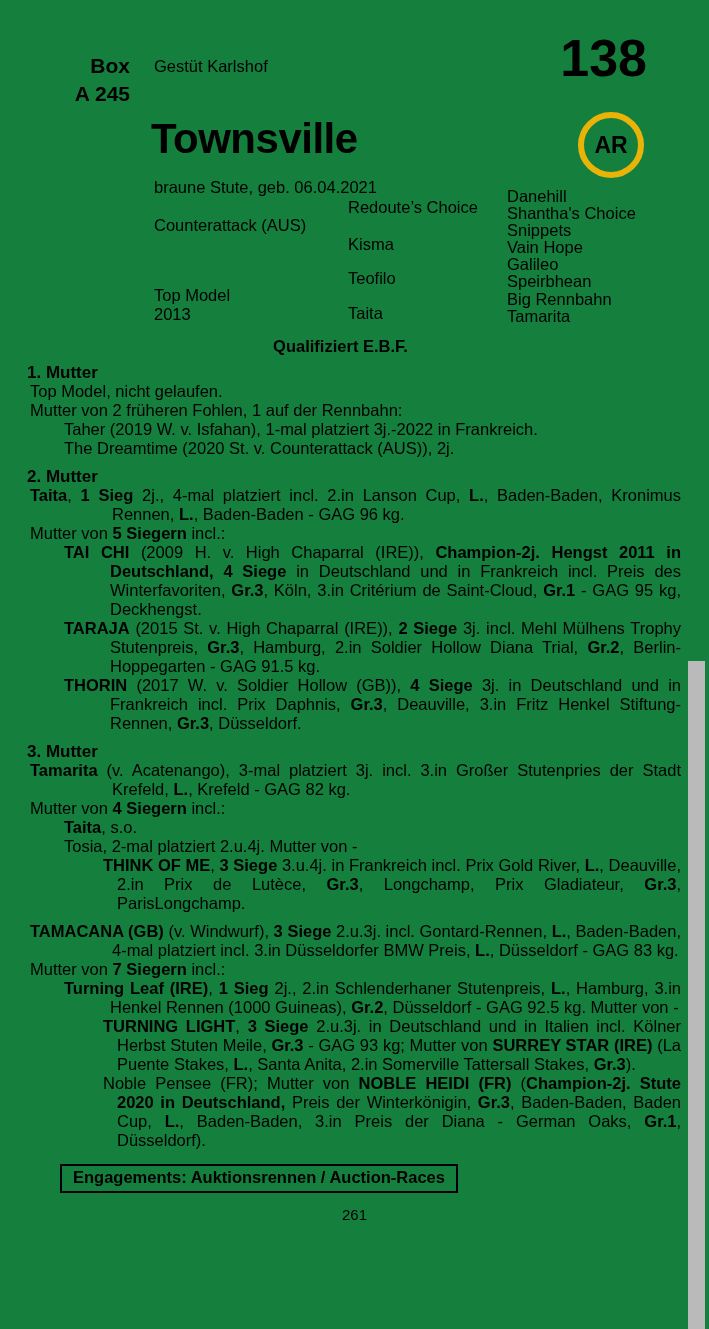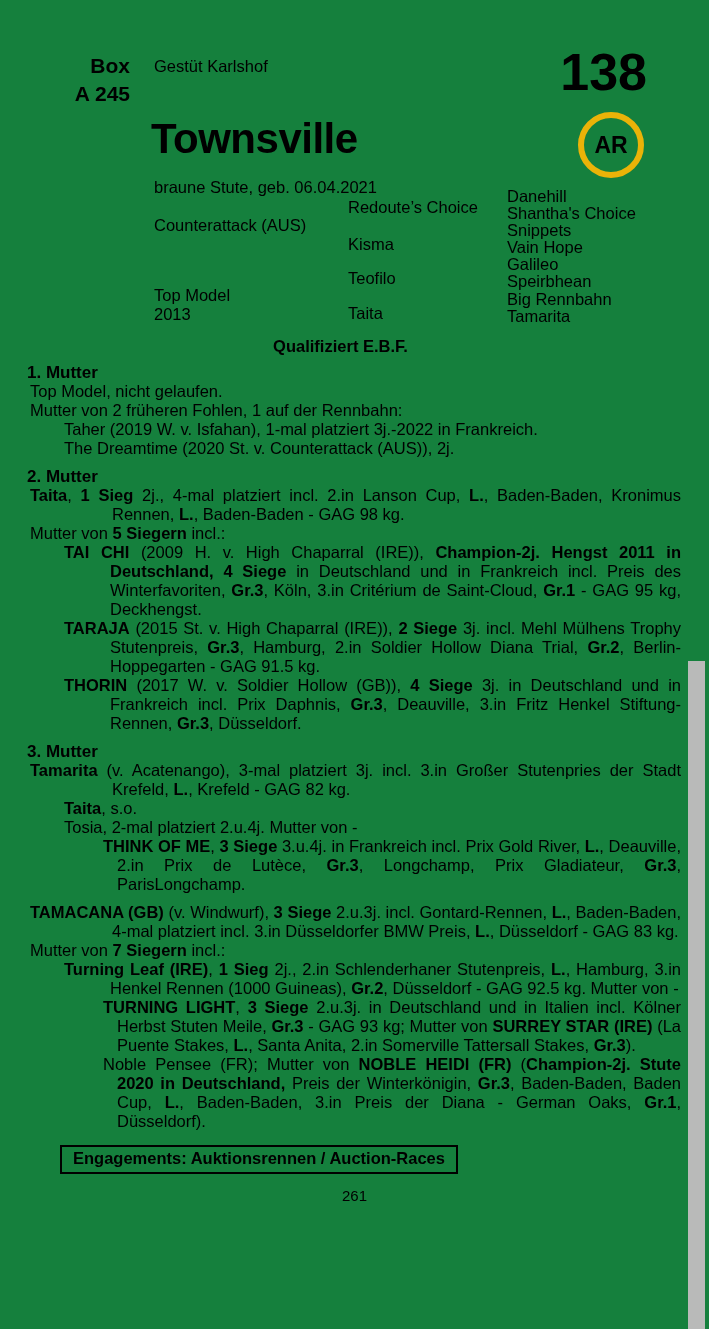--- a/index.html
+++ b/index.html
@@ -7,21 +7,21 @@
     position:relative;width:709px;height:1329px;margin:0 auto;
     background:#15803d;color:#000;overflow:hidden;
     font-family:"Liberation Sans","DejaVu Sans",sans-serif;
     -webkit-font-smoothing:antialiased;
   }
   
   .header{position:relative;height:358px;}
   .box-group{position:absolute;left:38px;top:52px;width:92px;text-align:right;
     font-weight:bold;font-size:21px;line-height:28px;}
   .consignor{position:absolute;left:154px;top:57px;font-size:16.5px;}
-  .lot-number{position:absolute;right:62px;top:46px;font-size:52px;font-weight:bold;line-height:1;}
+  .lot-number{position:absolute;right:62px;top:32px;font-size:52px;font-weight:bold;line-height:1;}
   .horse-name{position:absolute;left:151px;top:118px;font-size:42px;font-weight:bold;
     line-height:1;letter-spacing:-0.5px;}
   .horse-details{position:absolute;left:154px;top:178px;font-size:16.5px;}
   .ar-logo{position:absolute;left:578px;top:112px;width:54px;height:54px;
     border:6px solid #eab308;border-radius:50%;display:flex;align-items:center;justify-content:center;}
   .ar-logo span{font-weight:bold;font-size:23px;letter-spacing:0px;}
   .ped{position:absolute;font-size:16.5px;line-height:18px;}
   .ped-sire{left:154px;top:216px;}
   .ped-dam{left:154px;top:286px;line-height:18.5px;}
   .g2{position:absolute;left:348px;font-size:16.5px;}
@@ -92,29 +92,30 @@
   <div class="content">
       <div class="section">
         <div class="p-head">1. Mutter</div>
         <div class="para p-flush"><span>Top Model, nicht gelaufen.</span></div>
         <div class="para p-flush"><span>Mutter von 2 früheren Fohlen, 1 auf der Rennbahn:</span></div>
         <div class="para p-lv2"><span>Taher (2019 W. v. Isfahan), 1-mal platziert 3j.-2022 in Frankreich.</span></div>
         <div class="para p-lv2"><span>The Dreamtime (2020 St. v. Counterattack (AUS)), 2j.</span></div>
       </div>
       <div class="section">
         <div class="p-head">2. Mutter</div>
-        <div class="para p-lv1"><b>Taita</b><span>, </span><b>1 Sieg</b><span> 2j., 4-mal platziert incl. 2.in Lanson Cup, </span><b>L.</b><span>, Baden-Baden, Kronimus Rennen, </span><b>L.</b><span>, Baden-Baden - GAG 98 kg.</span></div>
+        <div class="para p-lv1"><b>Taita</b><span>, </span><b>1 Sieg</b><span> 2j., 4-mal platziert incl. 2.in Lanson Cup, </span><b>L.</b><span>, Baden-Baden, Kronimus Rennen, </span><b>L.</b><span>, Baden-Baden - GAG 96 kg.</span></div>
         <div class="para p-flush"><span>Mutter von </span><b>5 Siegern</b><span> incl.:</span></div>
         <div class="para p-lv2"><b>TAI CHI</b><span> (2009 H. v. High Chaparral (IRE)), </span><b>Champion-2j. Hengst 2011 in Deutschland, 4 Siege</b><span> in Deutschland und in Frankreich incl. Preis des Winterfavoriten, </span><b>Gr.3</b><span>, Köln, 3.in Critérium de Saint-Cloud, </span><b>Gr.1</b><span> - GAG 95 kg, Deckhengst.</span></div>
         <div class="para p-lv2"><b>TARAJA</b><span> (2015 St. v. High Chaparral (IRE)), </span><b>2 Siege</b><span> 3j. incl. Mehl Mülhens Trophy Stutenpreis, </span><b>Gr.3</b><span>, Hamburg, 2.in Soldier Hollow Diana Trial, </span><b>Gr.2</b><span>, Berlin-Hoppegarten - GAG 91.5 kg.</span></div>
         <div class="para p-lv2"><b>THORIN</b><span> (2017 W. v. Soldier Hollow (GB)), </span><b>4 Siege</b><span> 3j. in Deutschland und in Frankreich incl. Prix Daphnis, </span><b>Gr.3</b><span>, Deauville, 3.in Fritz Henkel Stiftung-Rennen, </span><b>Gr.3</b><span>, Düsseldorf.</span></div>
       </div>
       <div class="section">
         <div class="p-head">3. Mutter</div>
         <div class="para p-lv1"><b>Tamarita</b><span> (v. Acatenango), 3-mal platziert 3j. incl. 3.in Großer Stutenpries der Stadt Krefeld, </span><b>L.</b><span>, Krefeld - GAG 82 kg.</span></div>
+        <div class="para p-flush"><span>Mutter von </span><b>4 Siegern</b><span> incl.:</span></div>
         <div class="para p-lv2"><b>Taita</b><span>, s.o.</span></div>
         <div class="para p-lv2"><span>Tosia, 2-mal platziert 2.u.4j. Mutter von -</span></div>
         <div class="para p-lv3"><b>THINK OF ME</b><span>, </span><b>3 Siege</b><span> 3.u.4j. in Frankreich incl. Prix Gold River, </span><b>L.</b><span>, Deauville, 2.in Prix de Lutèce, </span><b>Gr.3</b><span>, Longchamp, Prix Gladiateur, </span><b>Gr.3</b><span>, ParisLongchamp.</span></div>
       </div>
       <div class="section">
         <div class="para p-lv1"><b>TAMACANA (GB)</b><span> (v. Windwurf), </span><b>3 Siege</b><span> 2.u.3j. incl. Gontard-Rennen, </span><b>L.</b><span>, Baden-Baden, 4-mal platziert incl. 3.in Düsseldorfer BMW Preis, </span><b>L.</b><span>, Düsseldorf - GAG 83 kg.</span></div>
         <div class="para p-flush"><span>Mutter von </span><b>7 Siegern</b><span> incl.:</span></div>
         <div class="para p-lv2"><b>Turning Leaf (IRE)</b><span>, </span><b>1 Sieg</b><span> 2j., 2.in Schlenderhaner Stutenpreis, </span><b>L.</b><span>, Hamburg, 3.in Henkel Rennen (1000 Guineas), </span><b>Gr.2</b><span>, Düsseldorf - GAG 92.5 kg. Mutter von -</span></div>
         <div class="para p-lv3"><b>TURNING LIGHT</b><span>, </span><b>3 Siege</b><span> 2.u.3j. in Deutschland und in Italien incl. Kölner Herbst Stuten Meile, </span><b>Gr.3</b><span> - GAG 93 kg; Mutter von </span><b>SURREY STAR (IRE)</b><span> (La Puente Stakes, </span><b>L.</b><span>, Santa Anita, 2.in Somerville Tattersall Stakes, </span><b>Gr.3</b><span>).</span></div>
         <div class="para p-lv3"><span>Noble Pensee (FR); Mutter von </span><b>NOBLE HEIDI (FR)</b><span> (</span><b>Champion-2j. Stute 2020 in Deutschland,</b><span> Preis der Winterkönigin, </span><b>Gr.3</b><span>, Baden-Baden, Baden Cup, </span><b>L.</b><span>, Baden-Baden, 3.in Preis der Diana - German Oaks, </span><b>Gr.1</b><span>, Düsseldorf).</span></div>

